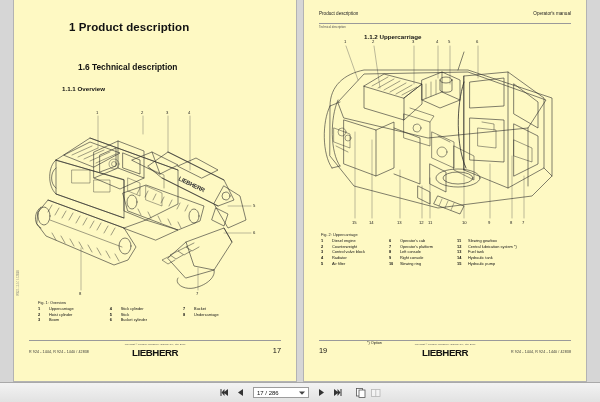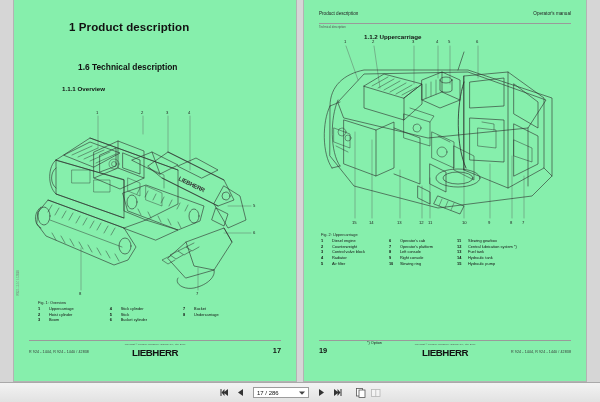--- a/index.html
+++ b/index.html
@@ -13,21 +13,21 @@
   .viewer{position:relative;width:600px;height:402px;background:#d6d6d6;}
 
   .pages{
     position:absolute;left:0;top:0;width:600px;height:383px;
     display:flex;justify-content:center;align-items:flex-start;
     gap:8px;
   }
   .page{
     position:relative;
     width:282px;height:381px;
-    background:#86efac;
+    background:#fef9c3;
     box-shadow:0 0 0 1px #b3b3b3;
     overflow:hidden;
   }
   .page-inner{position:absolute;inset:0;}
 
   
   .h1{font-size:11.5px;font-weight:bold;color:#111;letter-spacing:.1px;}
   .h2{font-size:8.4px;font-weight:bold;color:#111;}
   .h3{font-size:6.2px;font-weight:bold;color:#111;}
 
@@ -48,21 +48,21 @@
   .legend-r{left:17px;top:239px;gap:24px;}
   .fig-l-cap{position:absolute;left:24px;top:300px;}
   .fig-r-cap{position:absolute;left:17px;top:232px;}
 
   .footnote{position:absolute;left:63px;top:341px;font-size:3.8px;color:#222;}
 
   
   .footer{position:absolute;left:15px;right:15px;bottom:18px;height:22px;border-top:.6px solid #9a9a9a;}
   .footer-row{position:relative;height:22px;}
   .f-model{position:absolute;top:9px;font-size:3.6px;color:#333;letter-spacing:.1px;}
-  .f-page{position:absolute;top:5px;font-size:7.4px;font-weight:bold;color:#111;}
+  .f-page{position:absolute;top:5px;font-size:7.4px;font-weight:normal;color:#111;}
   .f-copy{position:absolute;left:50%;transform:translateX(-50%);top:2px;font-size:2.5px;color:#555;white-space:nowrap;}
   .f-logo{position:absolute;left:50%;transform:translateX(-50%);top:7px;
      font-size:9px;font-weight:bold;letter-spacing:-.4px;color:#111;
      font-family:"Liberation Sans", sans-serif;}
   .f-logo span{display:inline-block;transform:scaleX(1.08);}
 
   
   .hdr{position:absolute;left:15px;right:15px;top:11px;height:12px;border-bottom:.6px solid #9a9a9a;}
   .hdr-l{position:absolute;left:0;top:0;font-size:4.6px;color:#222;}
   .hdr-r{position:absolute;right:0;top:0;font-size:4.6px;color:#222;}

